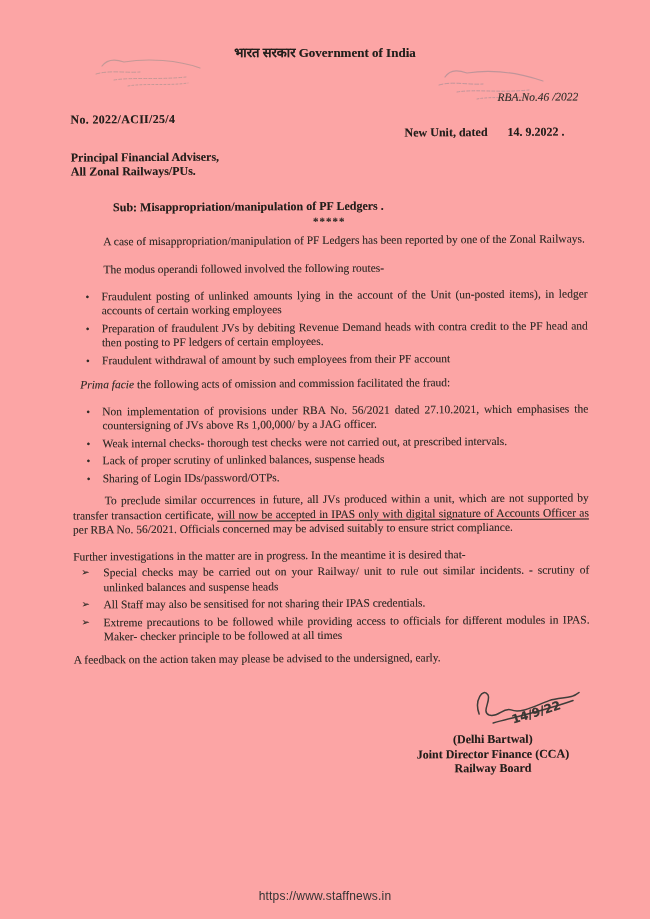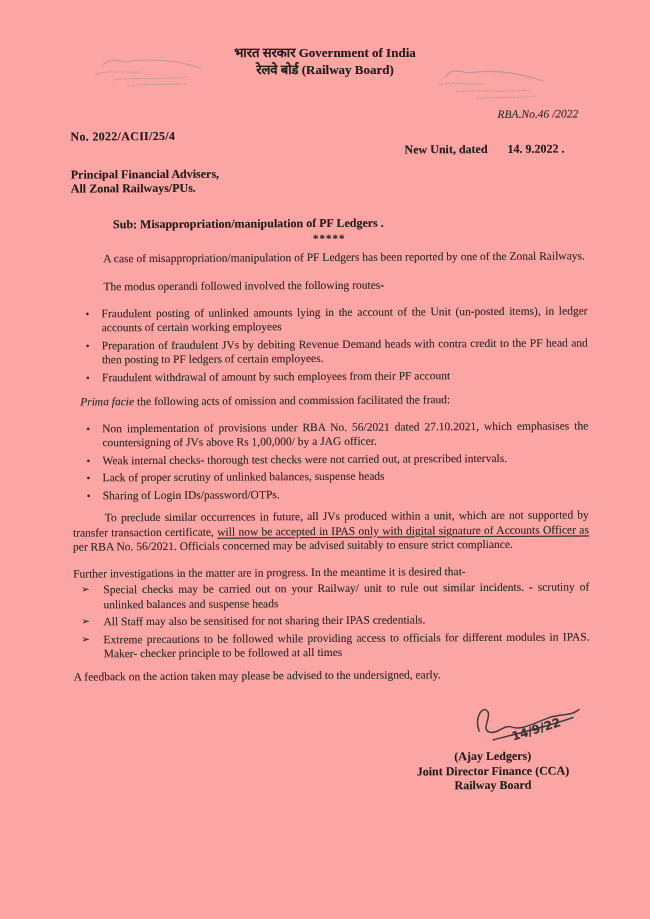--- a/index.html
+++ b/index.html
@@ -93,21 +93,20 @@
     <g fill="none" stroke="#85858f" stroke-linecap="round">
       <path d="M12,14 C18,5 28,8 34,10 C58,6 86,10 110,18" stroke-width="1.2"></path>
       <path d="M6,22 C20,18 34,22 50,21" stroke-width="1" stroke-dasharray="4 2"></path>
       <path d="M24,29 C42,26 66,30 96,27" stroke-width="1" stroke-dasharray="3 2"></path>
       <path d="M44,36 C60,33 82,36 102,33" stroke-width="1" stroke-dasharray="2 2"></path>
     </g>
   </svg>
 
   <header class="letterhead">
     <div>भारत सरकार Government of India</div>
-    <div>रेलवे बोर्ड (Railway Board)</div>
   </header>
 
   <div class="content">
 
     <div class="rba-row">RBA.No.46  /2022</div>
 
     <div class="no-row">No.  2022/ACII/25/4</div>
 
     <div class="date-row">
       <span>New Unit, dated</span>
@@ -188,20 +187,21 @@
     <p class="para mt8">A feedback on the action taken may please be advised to the undersigned, early.</p>
 
     <div class="sigblock">
       <svg class="sig-svg" width="150" height="58" viewBox="0 0 150 58">
         <g fill="none" stroke="#3f3d3a" stroke-width="1.5" stroke-linecap="round">
           <path d="M34,40 C29,26 38,13 43,21 C46,27 36,38 44,41 C53,44 58,33 66,36 C76,40 90,32 104,27 C116,23 126,26 134,19"></path>
           <path d="M48,49 C66,44 96,38 128,27"></path>
         </g>
         <text x="68" y="50" transform="rotate(-17 68 50)" font-family="DejaVu Sans, sans-serif" font-size="12" fill="#3a3834">14/9/22</text>
       </svg>
-      <div>(Ajay Ledgers)</div>
+      <div>(Delhi Bartwal)</div>
       <div>Joint Director Finance (CCA)</div>
       <div>Railway Board</div>
     </div>
 
   </div>
 
+  <footer class="foot">https://www.staffnews.in</footer>
 </div>
 
 </body></html>

